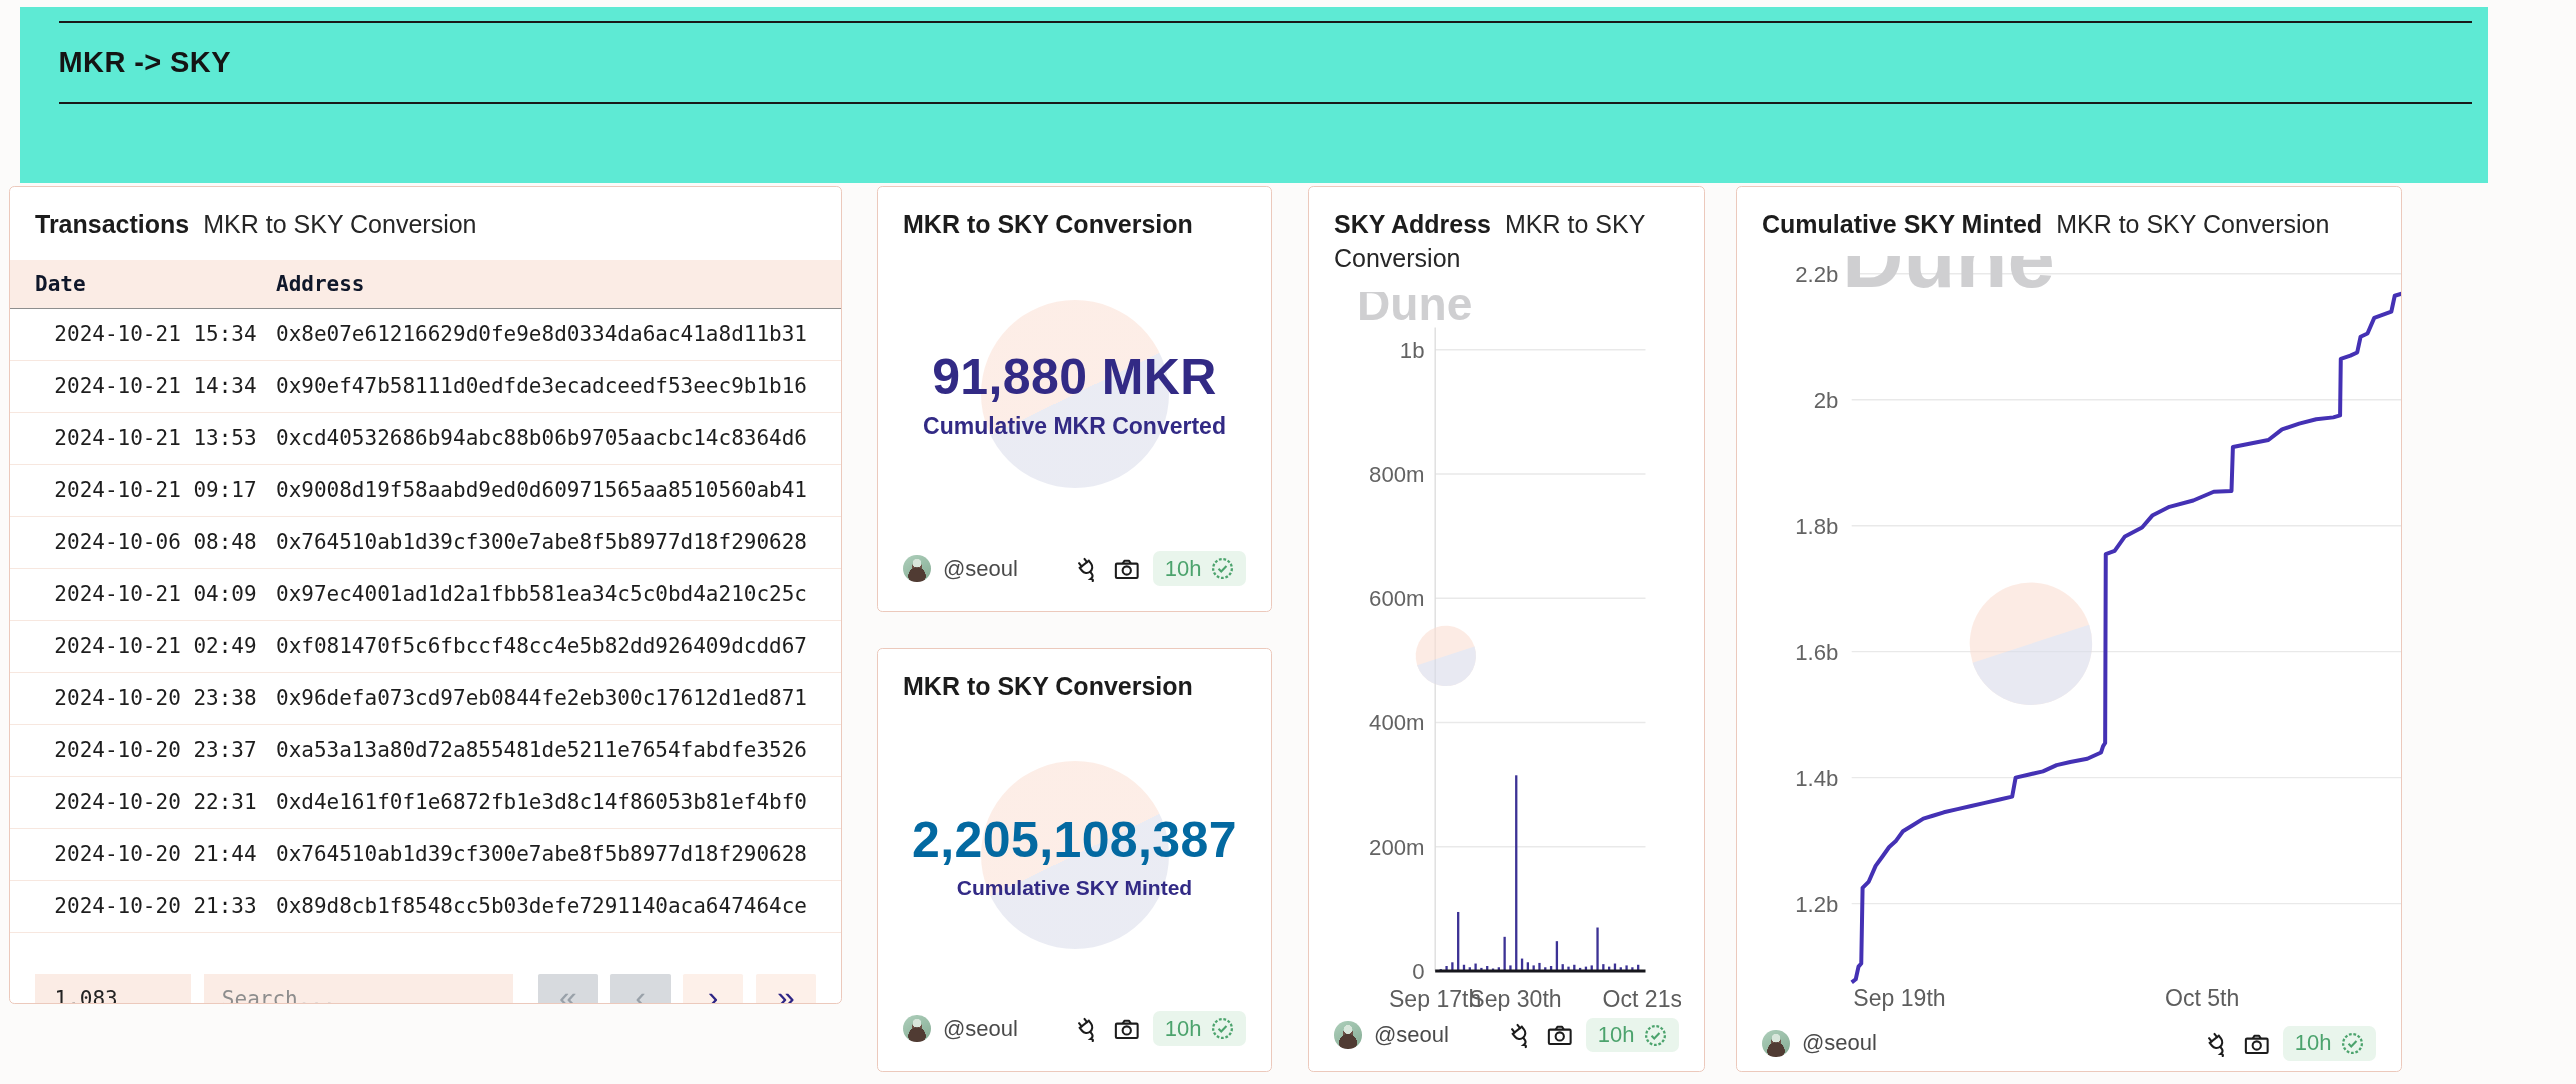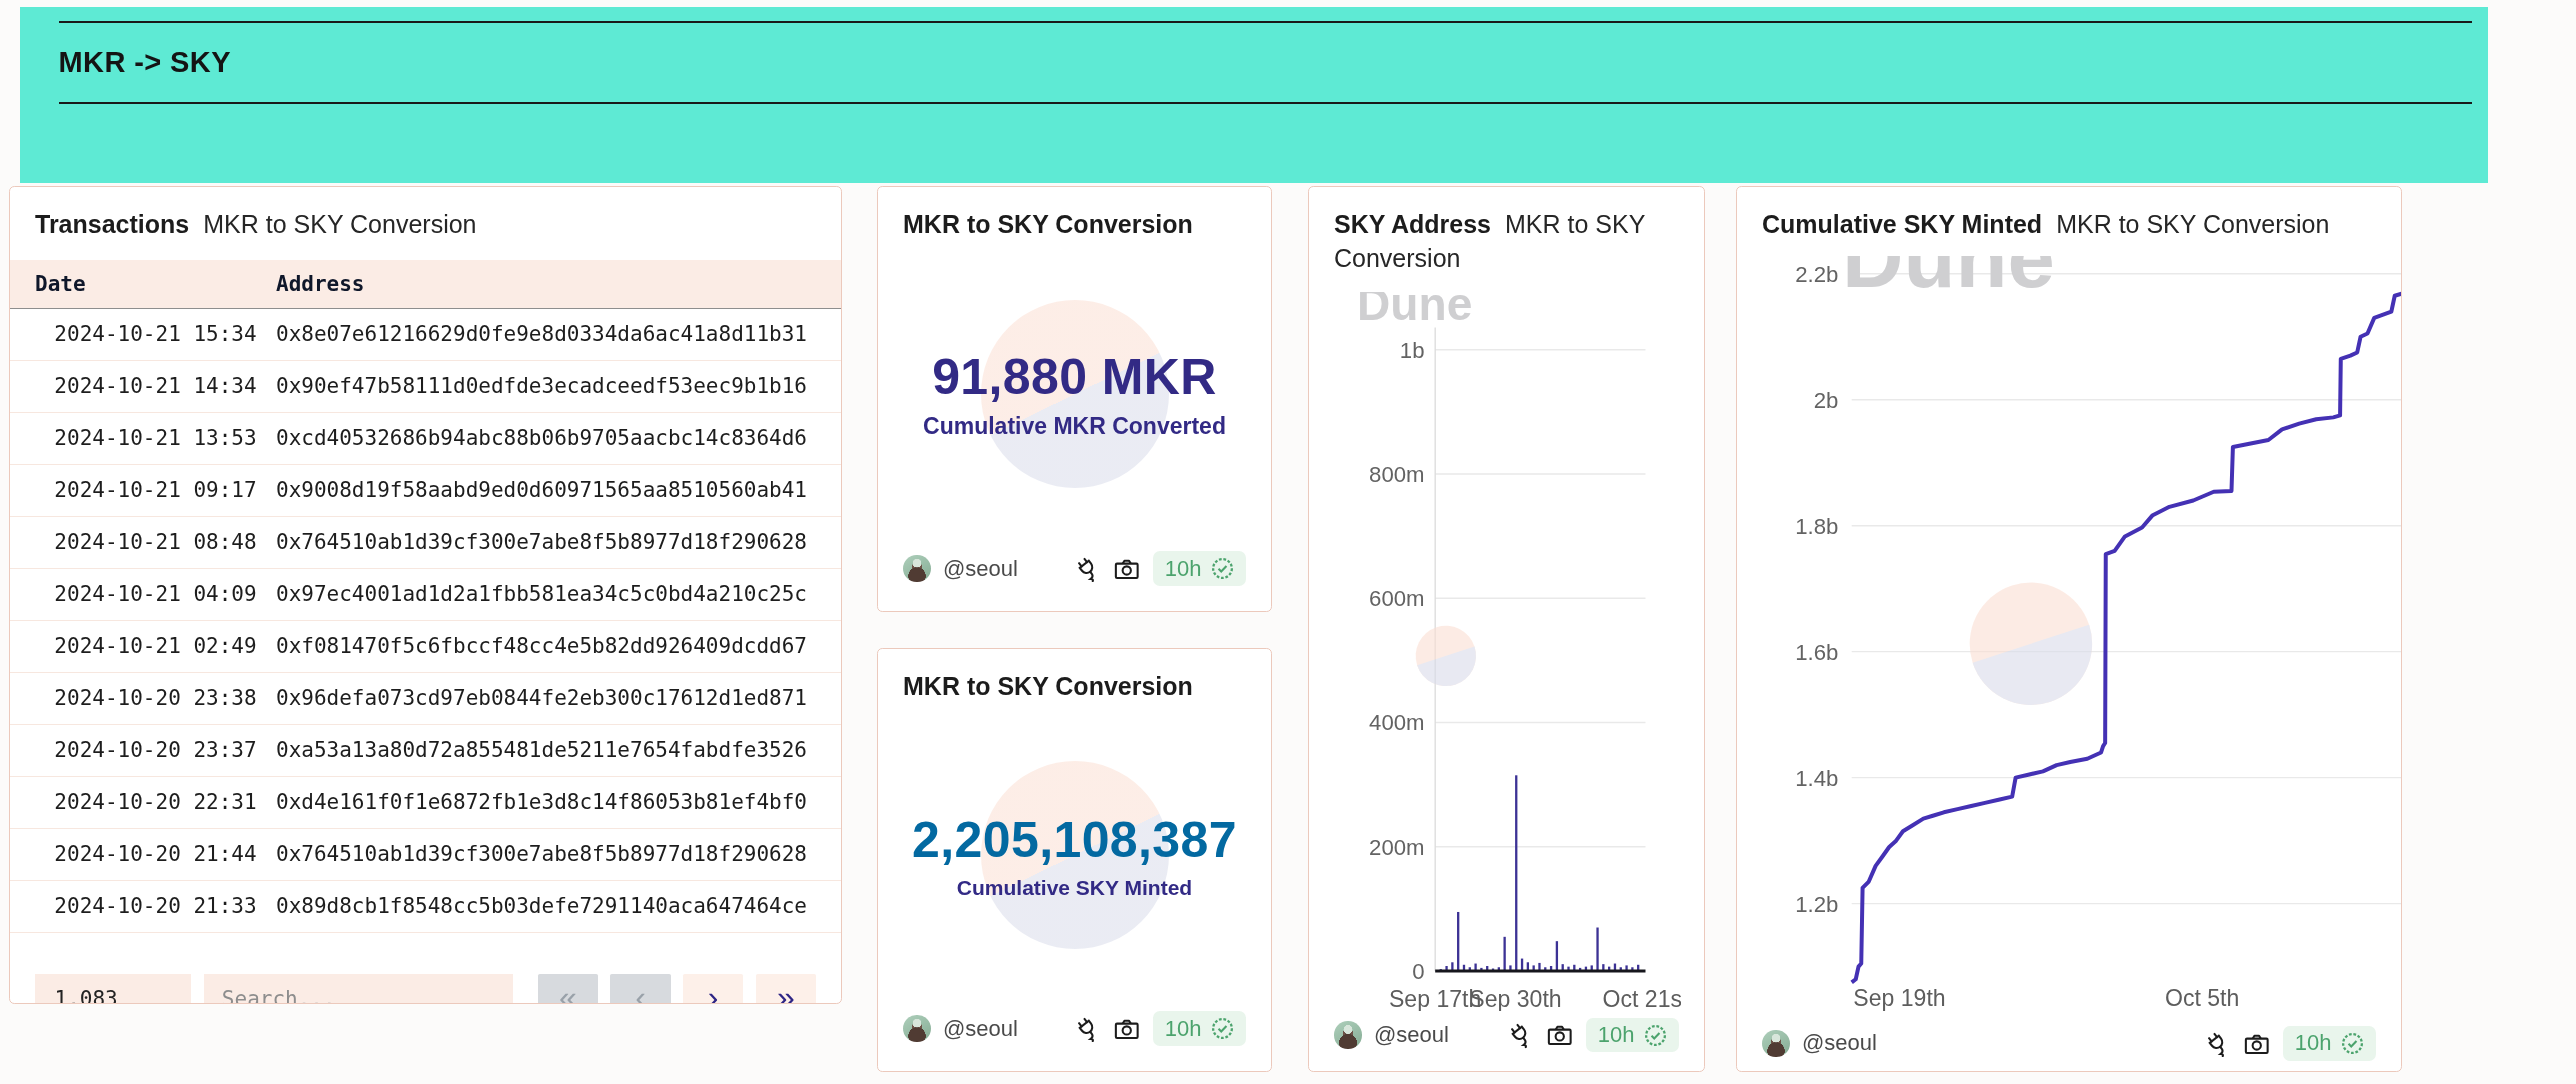--- a/index.html
+++ b/index.html
@@ -106,21 +106,21 @@
       </div>
       <div class="tr">
         <span class="col-date">2024-10-21 13:53</span>
         <span>0xcd40532686b94abc88b06b9705aacbc14c8364d6</span>
       </div>
       <div class="tr">
         <span class="col-date">2024-10-21 09:17</span>
         <span>0x9008d19f58aabd9ed0d60971565aa8510560ab41</span>
       </div>
       <div class="tr">
-        <span class="col-date">2024-10-21 08:48</span>
+        <span class="col-date">2024-10-06 08:48</span>
         <span>0x764510ab1d39cf300e7abe8f5b8977d18f290628</span>
       </div>
       <div class="tr">
         <span class="col-date">2024-10-21 04:09</span>
         <span>0x97ec4001ad1d2a1fbb581ea34c5c0bd4a210c25c</span>
       </div>
       <div class="tr">
         <span class="col-date">2024-10-21 02:49</span>
         <span>0xf081470f5c6fbccf48cc4e5b82dd926409dcdd67</span>
       </div>

